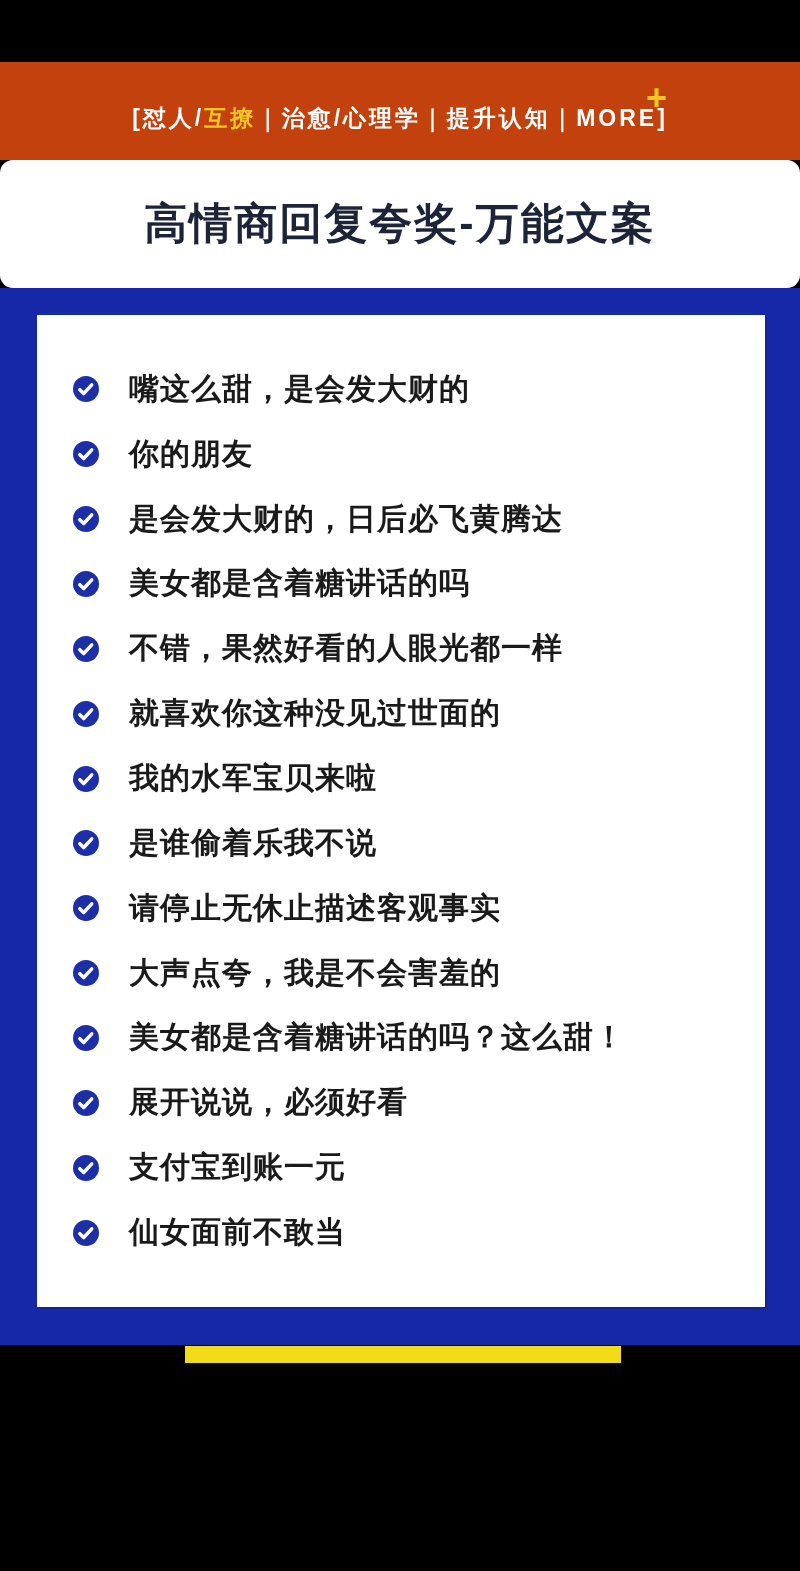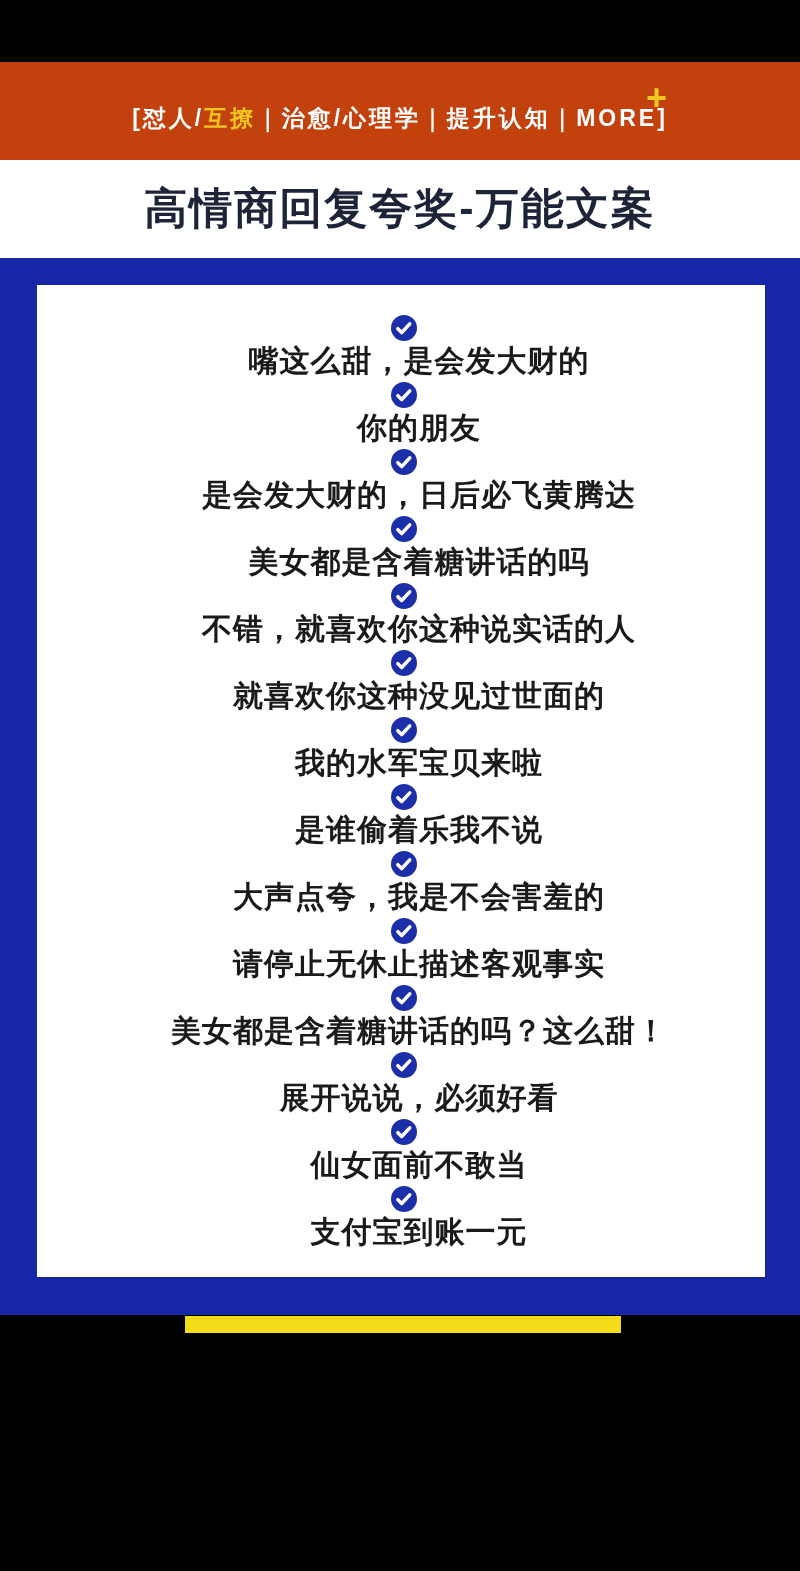--- a/index.html
+++ b/index.html
@@ -48,25 +48,26 @@
     position: absolute;
     left: 646px;
     top: 18px;
     color: #F2C71F;
     font-size: 36px;
     font-weight: 800;
     line-height: 1;
   }
   
   .title-band {
-    height: 98px;
+    height: 128px;
     background: #ffffff;
     display: flex;
     align-items: center;
     justify-content: center;
+    border-radius: 13px;
   }
   .title-band h1 {
     margin: 0;
     color: #1D2438;
     font-size: 43px;
     font-weight: 800;
     letter-spacing: 2px;
     white-space: nowrap;
   }
   
@@ -86,21 +87,20 @@
     padding: 30px 0;
     display: flex;
     flex-direction: column;
     justify-content: space-evenly;
     box-shadow: 2px 2px 0 rgba(0,0,0,0.10);
   }
   .row {
     display: flex;
     align-items: center;
     padding-left: 36px;
-    flex-direction: column;
   }
   .check {
     width: 26px;
     height: 26px;
     flex: none;
     margin-right: 30px;
     color: #1C2FA8;
     display: block;
   }
   .item-text {
@@ -170,21 +170,21 @@
             <circle cx="12" cy="12" r="12" fill="currentColor"></circle>
             <path d="M6.3 12.6l3.6 3.6 7.4-8" stroke="#fff" stroke-width="3.2" fill="none" stroke-linecap="round" stroke-linejoin="round"></path>
           </svg>
         <span class="item-text">美女都是含着糖讲话的吗</span>
       </div>
       <div class="row">
         <svg class="check" viewBox="0 0 24 24" aria-hidden="true">
             <circle cx="12" cy="12" r="12" fill="currentColor"></circle>
             <path d="M6.3 12.6l3.6 3.6 7.4-8" stroke="#fff" stroke-width="3.2" fill="none" stroke-linecap="round" stroke-linejoin="round"></path>
           </svg>
-        <span class="item-text">不错，就喜欢你这种说实话的人</span>
+        <span class="item-text">不错，果然好看的人眼光都一样</span>
       </div>
       <div class="row">
         <svg class="check" viewBox="0 0 24 24" aria-hidden="true">
             <circle cx="12" cy="12" r="12" fill="currentColor"></circle>
             <path d="M6.3 12.6l3.6 3.6 7.4-8" stroke="#fff" stroke-width="3.2" fill="none" stroke-linecap="round" stroke-linejoin="round"></path>
           </svg>
         <span class="item-text">就喜欢你这种没见过世面的</span>
       </div>
       <div class="row">
         <svg class="check" viewBox="0 0 24 24" aria-hidden="true">
@@ -198,56 +198,56 @@
             <circle cx="12" cy="12" r="12" fill="currentColor"></circle>
             <path d="M6.3 12.6l3.6 3.6 7.4-8" stroke="#fff" stroke-width="3.2" fill="none" stroke-linecap="round" stroke-linejoin="round"></path>
           </svg>
         <span class="item-text">是谁偷着乐我不说</span>
       </div>
       <div class="row">
         <svg class="check" viewBox="0 0 24 24" aria-hidden="true">
             <circle cx="12" cy="12" r="12" fill="currentColor"></circle>
             <path d="M6.3 12.6l3.6 3.6 7.4-8" stroke="#fff" stroke-width="3.2" fill="none" stroke-linecap="round" stroke-linejoin="round"></path>
           </svg>
+        <span class="item-text">请停止无休止描述客观事实</span>
+      </div>
+      <div class="row">
+        <svg class="check" viewBox="0 0 24 24" aria-hidden="true">
+            <circle cx="12" cy="12" r="12" fill="currentColor"></circle>
+            <path d="M6.3 12.6l3.6 3.6 7.4-8" stroke="#fff" stroke-width="3.2" fill="none" stroke-linecap="round" stroke-linejoin="round"></path>
+          </svg>
         <span class="item-text">大声点夸，我是不会害羞的</span>
       </div>
       <div class="row">
         <svg class="check" viewBox="0 0 24 24" aria-hidden="true">
             <circle cx="12" cy="12" r="12" fill="currentColor"></circle>
             <path d="M6.3 12.6l3.6 3.6 7.4-8" stroke="#fff" stroke-width="3.2" fill="none" stroke-linecap="round" stroke-linejoin="round"></path>
           </svg>
-        <span class="item-text">请停止无休止描述客观事实</span>
-      </div>
-      <div class="row">
-        <svg class="check" viewBox="0 0 24 24" aria-hidden="true">
-            <circle cx="12" cy="12" r="12" fill="currentColor"></circle>
-            <path d="M6.3 12.6l3.6 3.6 7.4-8" stroke="#fff" stroke-width="3.2" fill="none" stroke-linecap="round" stroke-linejoin="round"></path>
-          </svg>
         <span class="item-text">美女都是含着糖讲话的吗？这么甜！</span>
       </div>
       <div class="row">
         <svg class="check" viewBox="0 0 24 24" aria-hidden="true">
             <circle cx="12" cy="12" r="12" fill="currentColor"></circle>
             <path d="M6.3 12.6l3.6 3.6 7.4-8" stroke="#fff" stroke-width="3.2" fill="none" stroke-linecap="round" stroke-linejoin="round"></path>
           </svg>
         <span class="item-text">展开说说，必须好看</span>
       </div>
       <div class="row">
         <svg class="check" viewBox="0 0 24 24" aria-hidden="true">
             <circle cx="12" cy="12" r="12" fill="currentColor"></circle>
             <path d="M6.3 12.6l3.6 3.6 7.4-8" stroke="#fff" stroke-width="3.2" fill="none" stroke-linecap="round" stroke-linejoin="round"></path>
           </svg>
+        <span class="item-text">支付宝到账一元</span>
+      </div>
+      <div class="row">
+        <svg class="check" viewBox="0 0 24 24" aria-hidden="true">
+            <circle cx="12" cy="12" r="12" fill="currentColor"></circle>
+            <path d="M6.3 12.6l3.6 3.6 7.4-8" stroke="#fff" stroke-width="3.2" fill="none" stroke-linecap="round" stroke-linejoin="round"></path>
+          </svg>
         <span class="item-text">仙女面前不敢当</span>
-      </div>
-      <div class="row">
-        <svg class="check" viewBox="0 0 24 24" aria-hidden="true">
-            <circle cx="12" cy="12" r="12" fill="currentColor"></circle>
-            <path d="M6.3 12.6l3.6 3.6 7.4-8" stroke="#fff" stroke-width="3.2" fill="none" stroke-linecap="round" stroke-linejoin="round"></path>
-          </svg>
-        <span class="item-text">支付宝到账一元</span>
       </div>
 
     </div>
   </div>
 
   <div class="footer-black">
     <div class="yellow-bar"></div>
   </div>
 
 </div>

